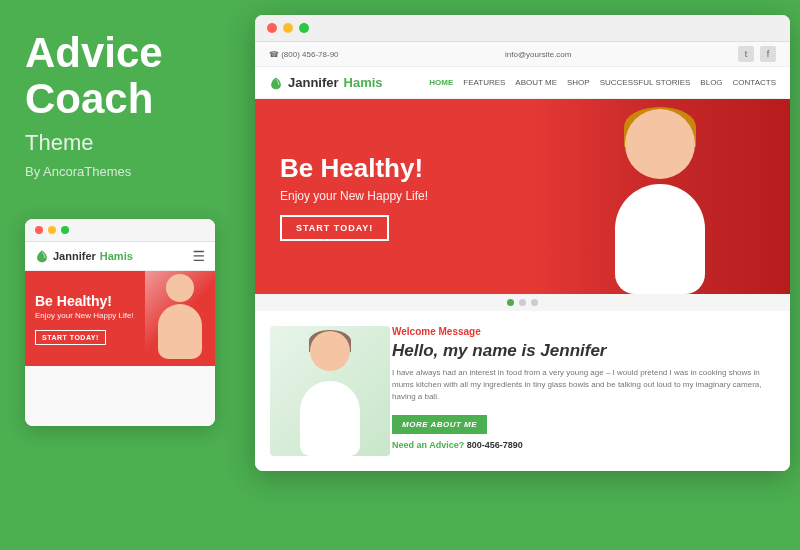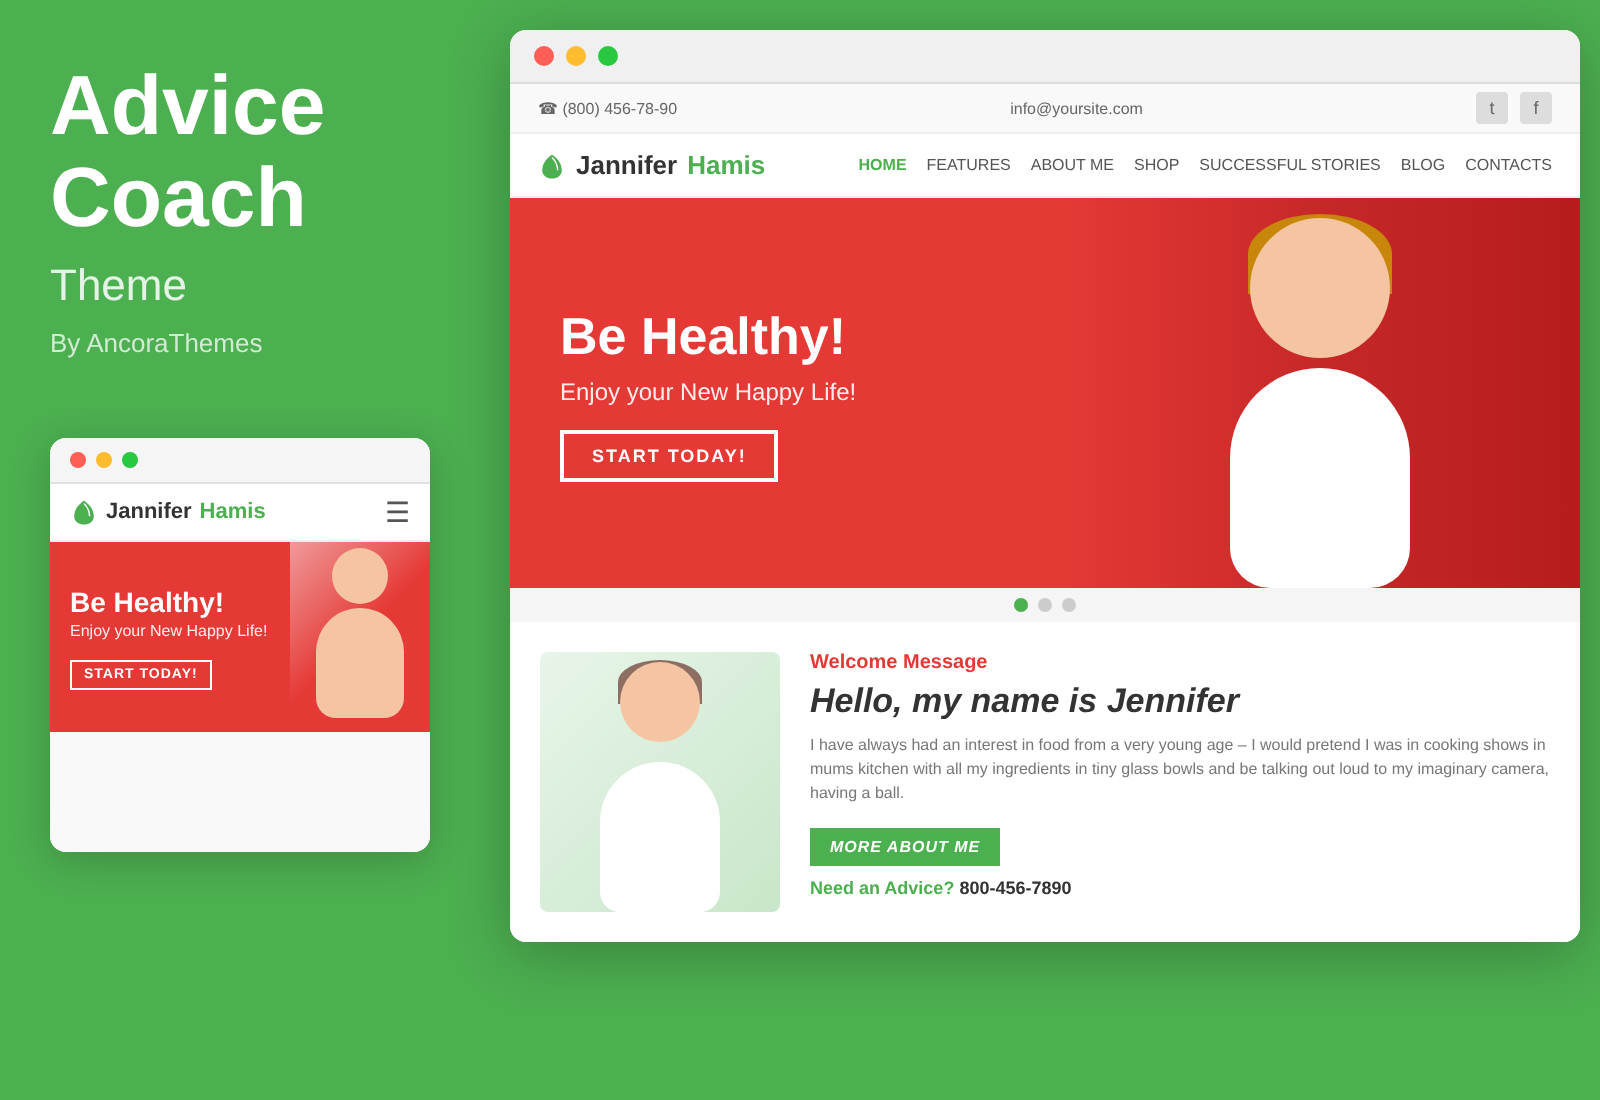--- a/index.html
+++ b/index.html
@@ -354,21 +354,21 @@
       border-radius: 50%;
       background: #ccc;
     }
 
     .slider-dot.active { background: #4caf50; }
 
     
     .site-below {
       display: flex;
       padding: 15px;
-      gap: 15px;
+      gap: 2px;
       background: #fff;
     }
 
     .jennifer-img {
       width: 120px;
       height: 130px;
       background: linear-gradient(135deg, #e8f5e9, #c8e6c9);
       border-radius: 4px;
       flex-shrink: 0;
       overflow: hidden;

